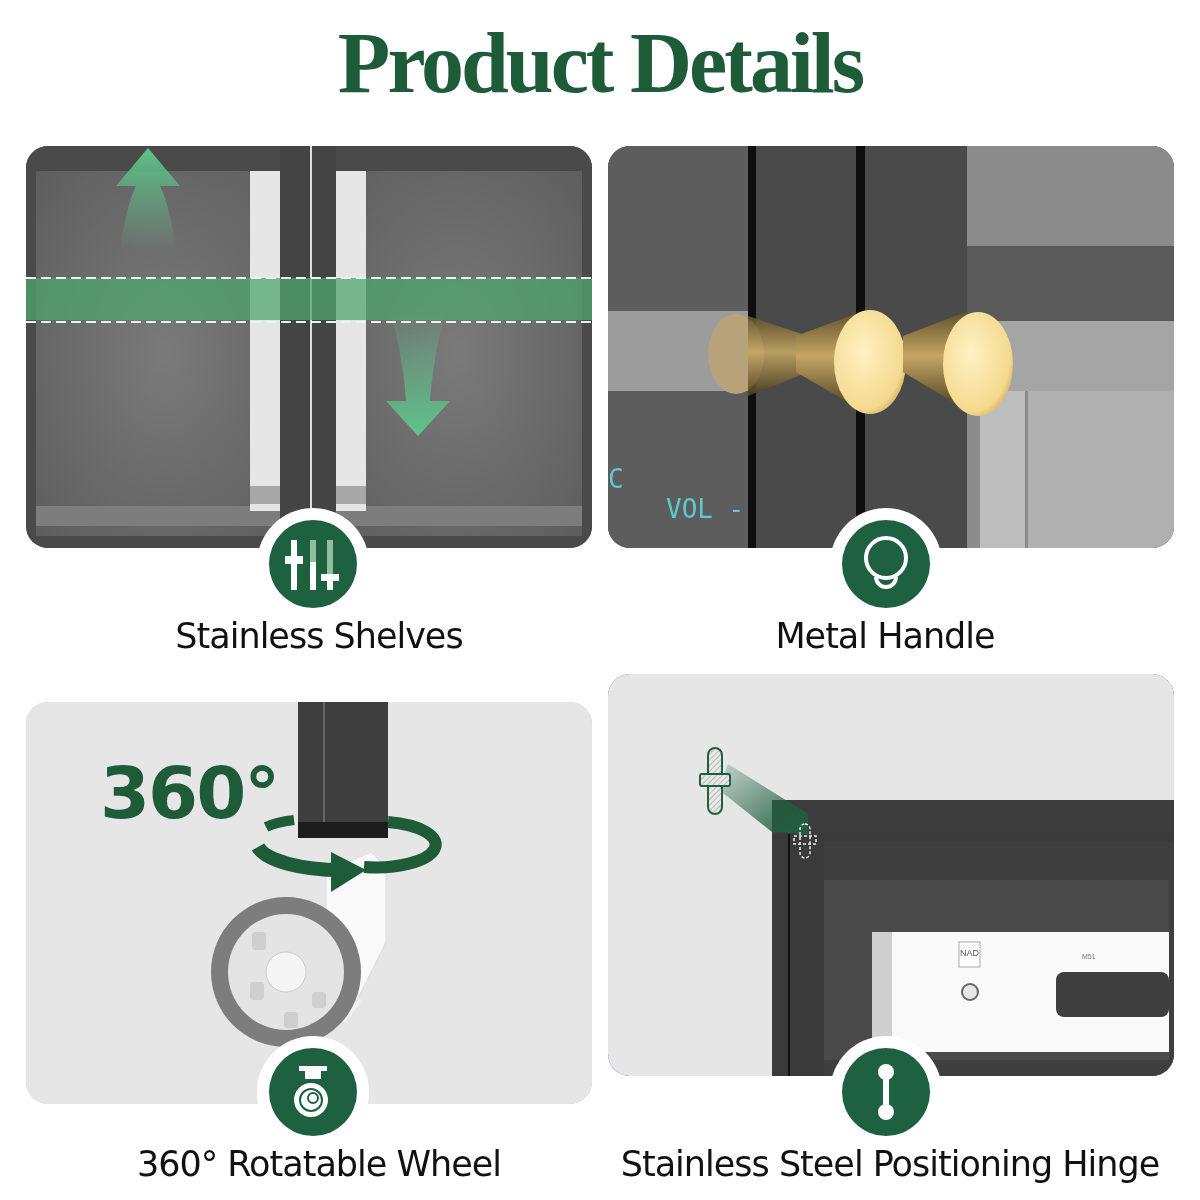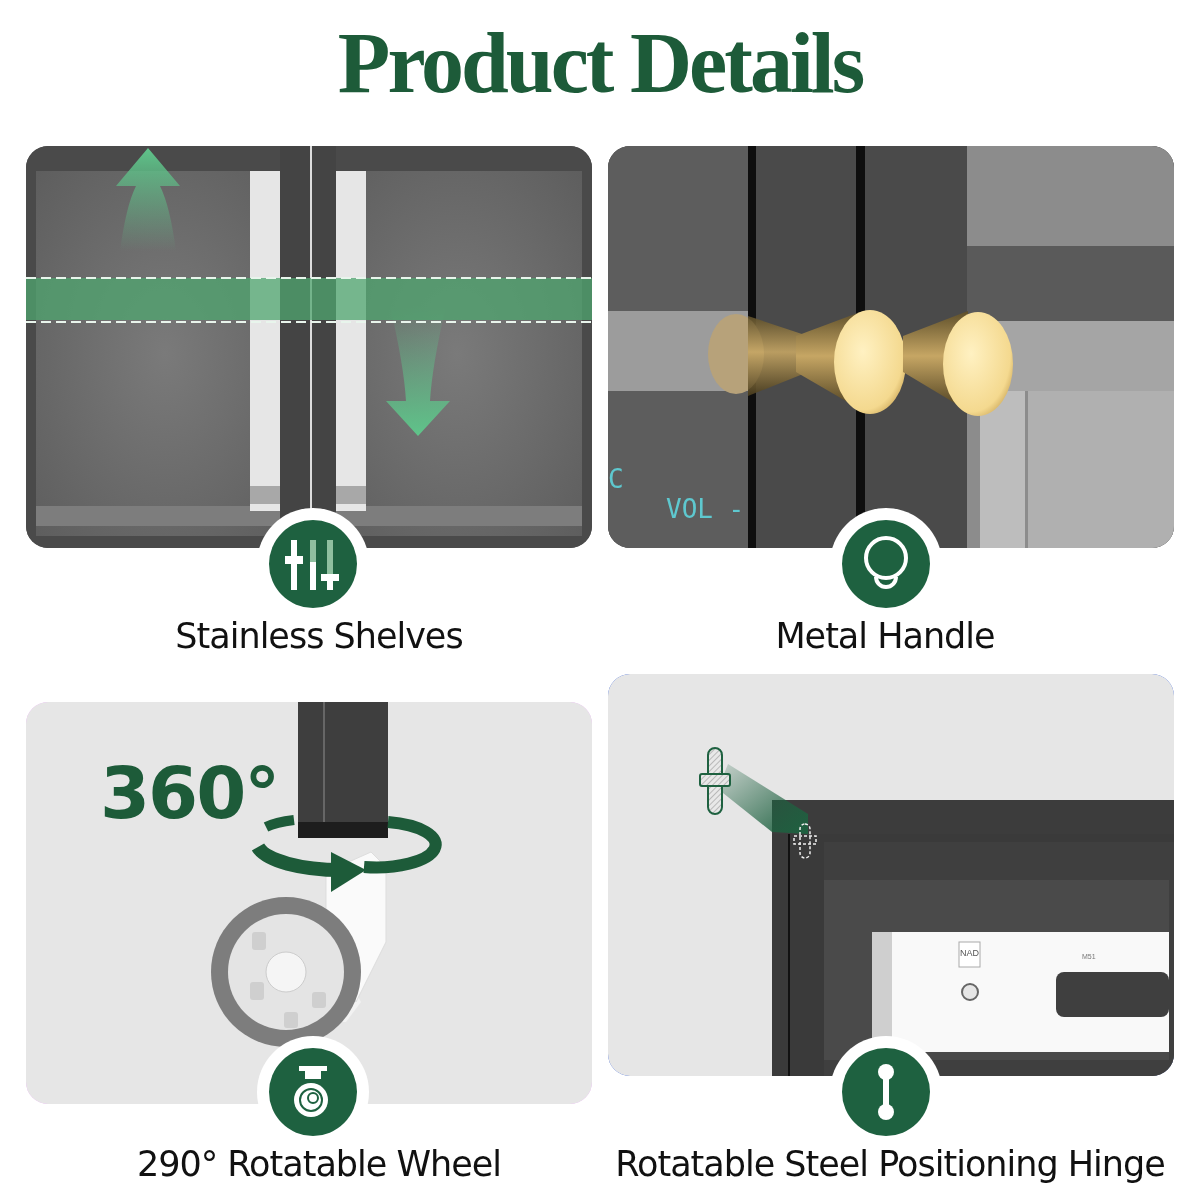--- a/index.html
+++ b/index.html
@@ -183,14 +183,14 @@
   <div class="inner"></div>
   <svg width="88" height="88" viewBox="0 0 88 88">
     <circle cx="44" cy="24" r="8" fill="#fff"></circle>
     <rect x="41" y="24" width="6" height="40" fill="#fff"></rect>
     <circle cx="44" cy="64" r="8" fill="#fff"></circle>
   </svg>
 </div>
 
 <div class="label" style="left:26px;top:614px;width:586px;">Stainless Shelves</div>
 <div class="label" style="left:602px;top:614px;width:566px;">Metal Handle</div>
-<div class="label" style="left:26px;top:1142px;width:586px;">290° Rotatable Wheel</div>
-<div class="label" style="left:600px;top:1142px;width:580px;">Rotatable Steel Positioning Hinge</div>
+<div class="label" style="left:26px;top:1142px;width:586px;">360° Rotatable Wheel</div>
+<div class="label" style="left:600px;top:1142px;width:580px;">Stainless Steel Positioning Hinge</div>
 
 </body></html>

